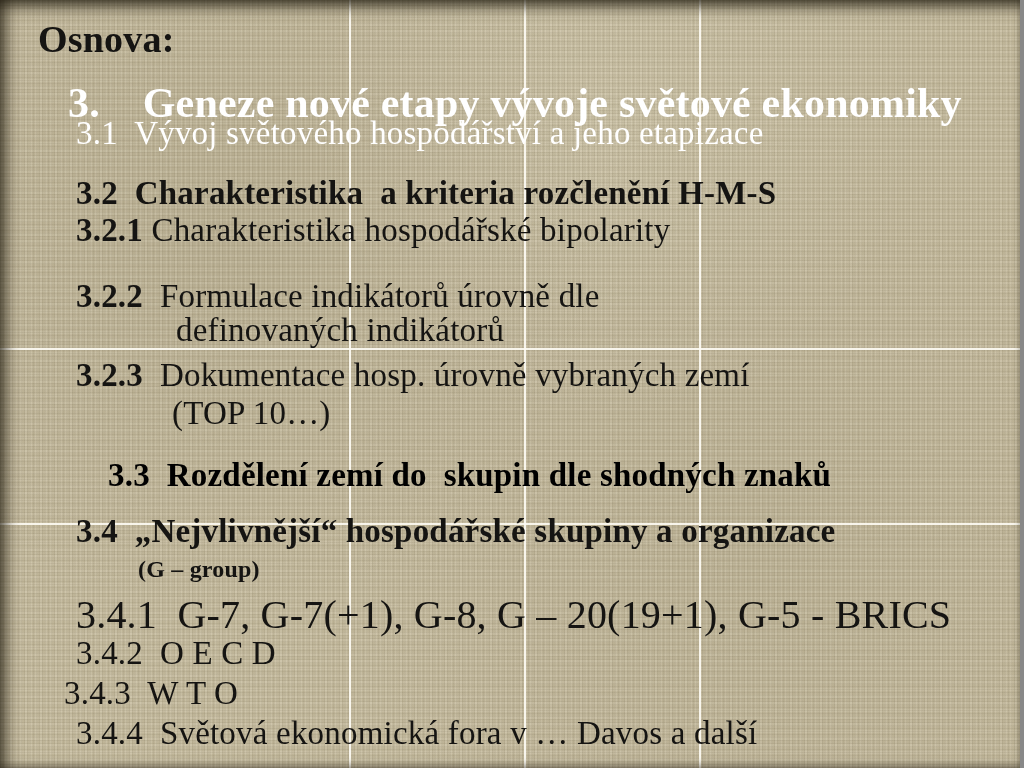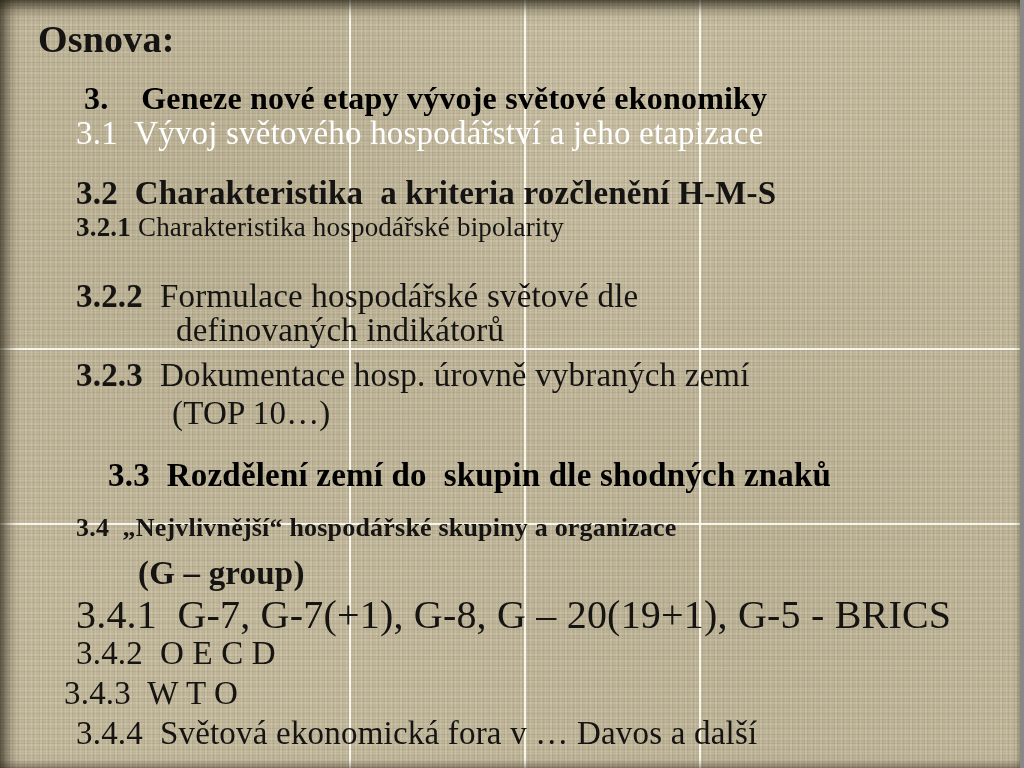--- a/index.html
+++ b/index.html
@@ -68,30 +68,30 @@
   <div id="texture"></div>
   <div id="grid-lines">
       <div class="grid-line v" style="left: 349px; background: rgba(253, 251, 243, 0.92);"></div>
       <div class="grid-line v" style="left: 524px; background: rgba(253, 251, 243, 0.92);"></div>
       <div class="grid-line v" style="left: 699px; background: rgba(253, 251, 243, 0.92);"></div>
       <div class="grid-line h" style="top: 348px; background: rgba(253, 251, 243, 0.92);"></div>
       <div class="grid-line h" style="top: 523px; background: rgba(253, 251, 243, 0.92);"></div>
     </div>
   <div id="outline">
       <div class="text-row" style="left: 38px; top: 20px; font-size: 38px; color: rgb(21, 20, 18);"><span class="seg b">Osnova:</span></div>
-      <div class="text-row" style="left: 84px; top: 82px; font-size: 32px; color: #000000;"><span class="seg b">3.    Geneze nové etapy vývoje světové ekonomiky</span></div>
+      <div class="text-row" style="left: 68px; top: 82px; font-size: 42px; color: #ffffff;"><span class="seg b">3.    Geneze nové etapy vývoje světové ekonomiky</span></div>
       <div class="text-row" style="left: 76px; top: 117px; font-size: 33px; color: #ffffff;"><span class="seg">3.1  Vývoj světového hospodářství a jeho etapizace</span></div>
       <div class="text-row" style="left: 76px; top: 177px; font-size: 33px; color: rgb(21, 20, 18);"><span class="seg b">3.2  Charakteristika  a kriteria rozčlenění H-M-S</span></div>
-      <div class="text-row" style="left: 76px; top: 214px; font-size: 27px; color: rgb(21, 20, 18); text-align: center;"><span class="seg b">3.2.1</span><span class="seg"> Charakteristika hospodářské bipolarity</span></div>
-      <div class="text-row" style="left: 76px; top: 280px; font-size: 33px; color: rgb(21, 20, 18);"><span class="seg b">3.2.2</span><span class="seg">  Formulace hospodářské světové dle</span></div>
+      <div class="text-row" style="left: 76px; top: 214px; font-size: 33px; color: rgb(21, 20, 18); text-align: center;"><span class="seg b">3.2.1</span><span class="seg"> Charakteristika hospodářské bipolarity</span></div>
+      <div class="text-row" style="left: 76px; top: 280px; font-size: 33px; color: rgb(21, 20, 18);"><span class="seg b">3.2.2</span><span class="seg">  Formulace indikátorů úrovně dle</span></div>
       <div class="text-row" style="left: 176px; top: 314px; font-size: 33px; color: rgb(21, 20, 18);"><span class="seg">definovaných indikátorů</span></div>
       <div class="text-row" style="left: 76px; top: 359px; font-size: 33px; color: rgb(21, 20, 18);"><span class="seg b">3.2.3</span><span class="seg">  Dokumentace hosp. úrovně vybraných zemí</span></div>
       <div class="text-row" style="left: 172px; top: 397px; font-size: 33px; color: rgb(21, 20, 18);"><span class="seg">(TOP 10…)</span></div>
       <div class="text-row" style="left: 76px; top: 459px; font-size: 33px; color: #000000; margin-left: 32px;"><span class="seg b">3.3  Rozdělení zemí do  skupin dle shodných znaků</span></div>
-      <div class="text-row" style="left: 76px; top: 515px; font-size: 26px; color: rgb(21, 20, 18);"><span class="seg b">3.4  „Nejvlivnější“ hospodářské skupiny a organizace</span></div>
-      <div class="text-row" style="left: 138px; top: 557px; font-size: 33px; color: rgb(21, 20, 18);"><span class="seg b">(G – group)</span></div>
+      <div class="text-row" style="left: 76px; top: 515px; font-size: 33px; color: rgb(21, 20, 18);"><span class="seg b">3.4  „Nejvlivnější“ hospodářské skupiny a organizace</span></div>
+      <div class="text-row" style="left: 138px; top: 557px; font-size: 24px; color: rgb(21, 20, 18);"><span class="seg b">(G – group)</span></div>
       <div class="text-row" style="left: 76px; top: 595px; font-size: 40px; color: rgb(21, 20, 18);"><span class="seg">3.4.1  G-7, G-7(+1), G-8, G – 20(19+1), G-5 - BRICS</span></div>
       <div class="text-row" style="left: 76px; top: 637px; font-size: 33px; color: rgb(21, 20, 18);"><span class="seg">3.4.2  O E C D</span></div>
       <div class="text-row" style="left: 64px; top: 677px; font-size: 33px; color: rgb(21, 20, 18);"><span class="seg">3.4.3  W T O</span></div>
       <div class="text-row" style="left: 76px; top: 717px; font-size: 33px; color: rgb(21, 20, 18);"><span class="seg">3.4.4  Světová ekonomická fora v … Davos a další</span></div>
     </div>
   <div id="edge-shade"></div>
 </div>
 
 </body></html>

